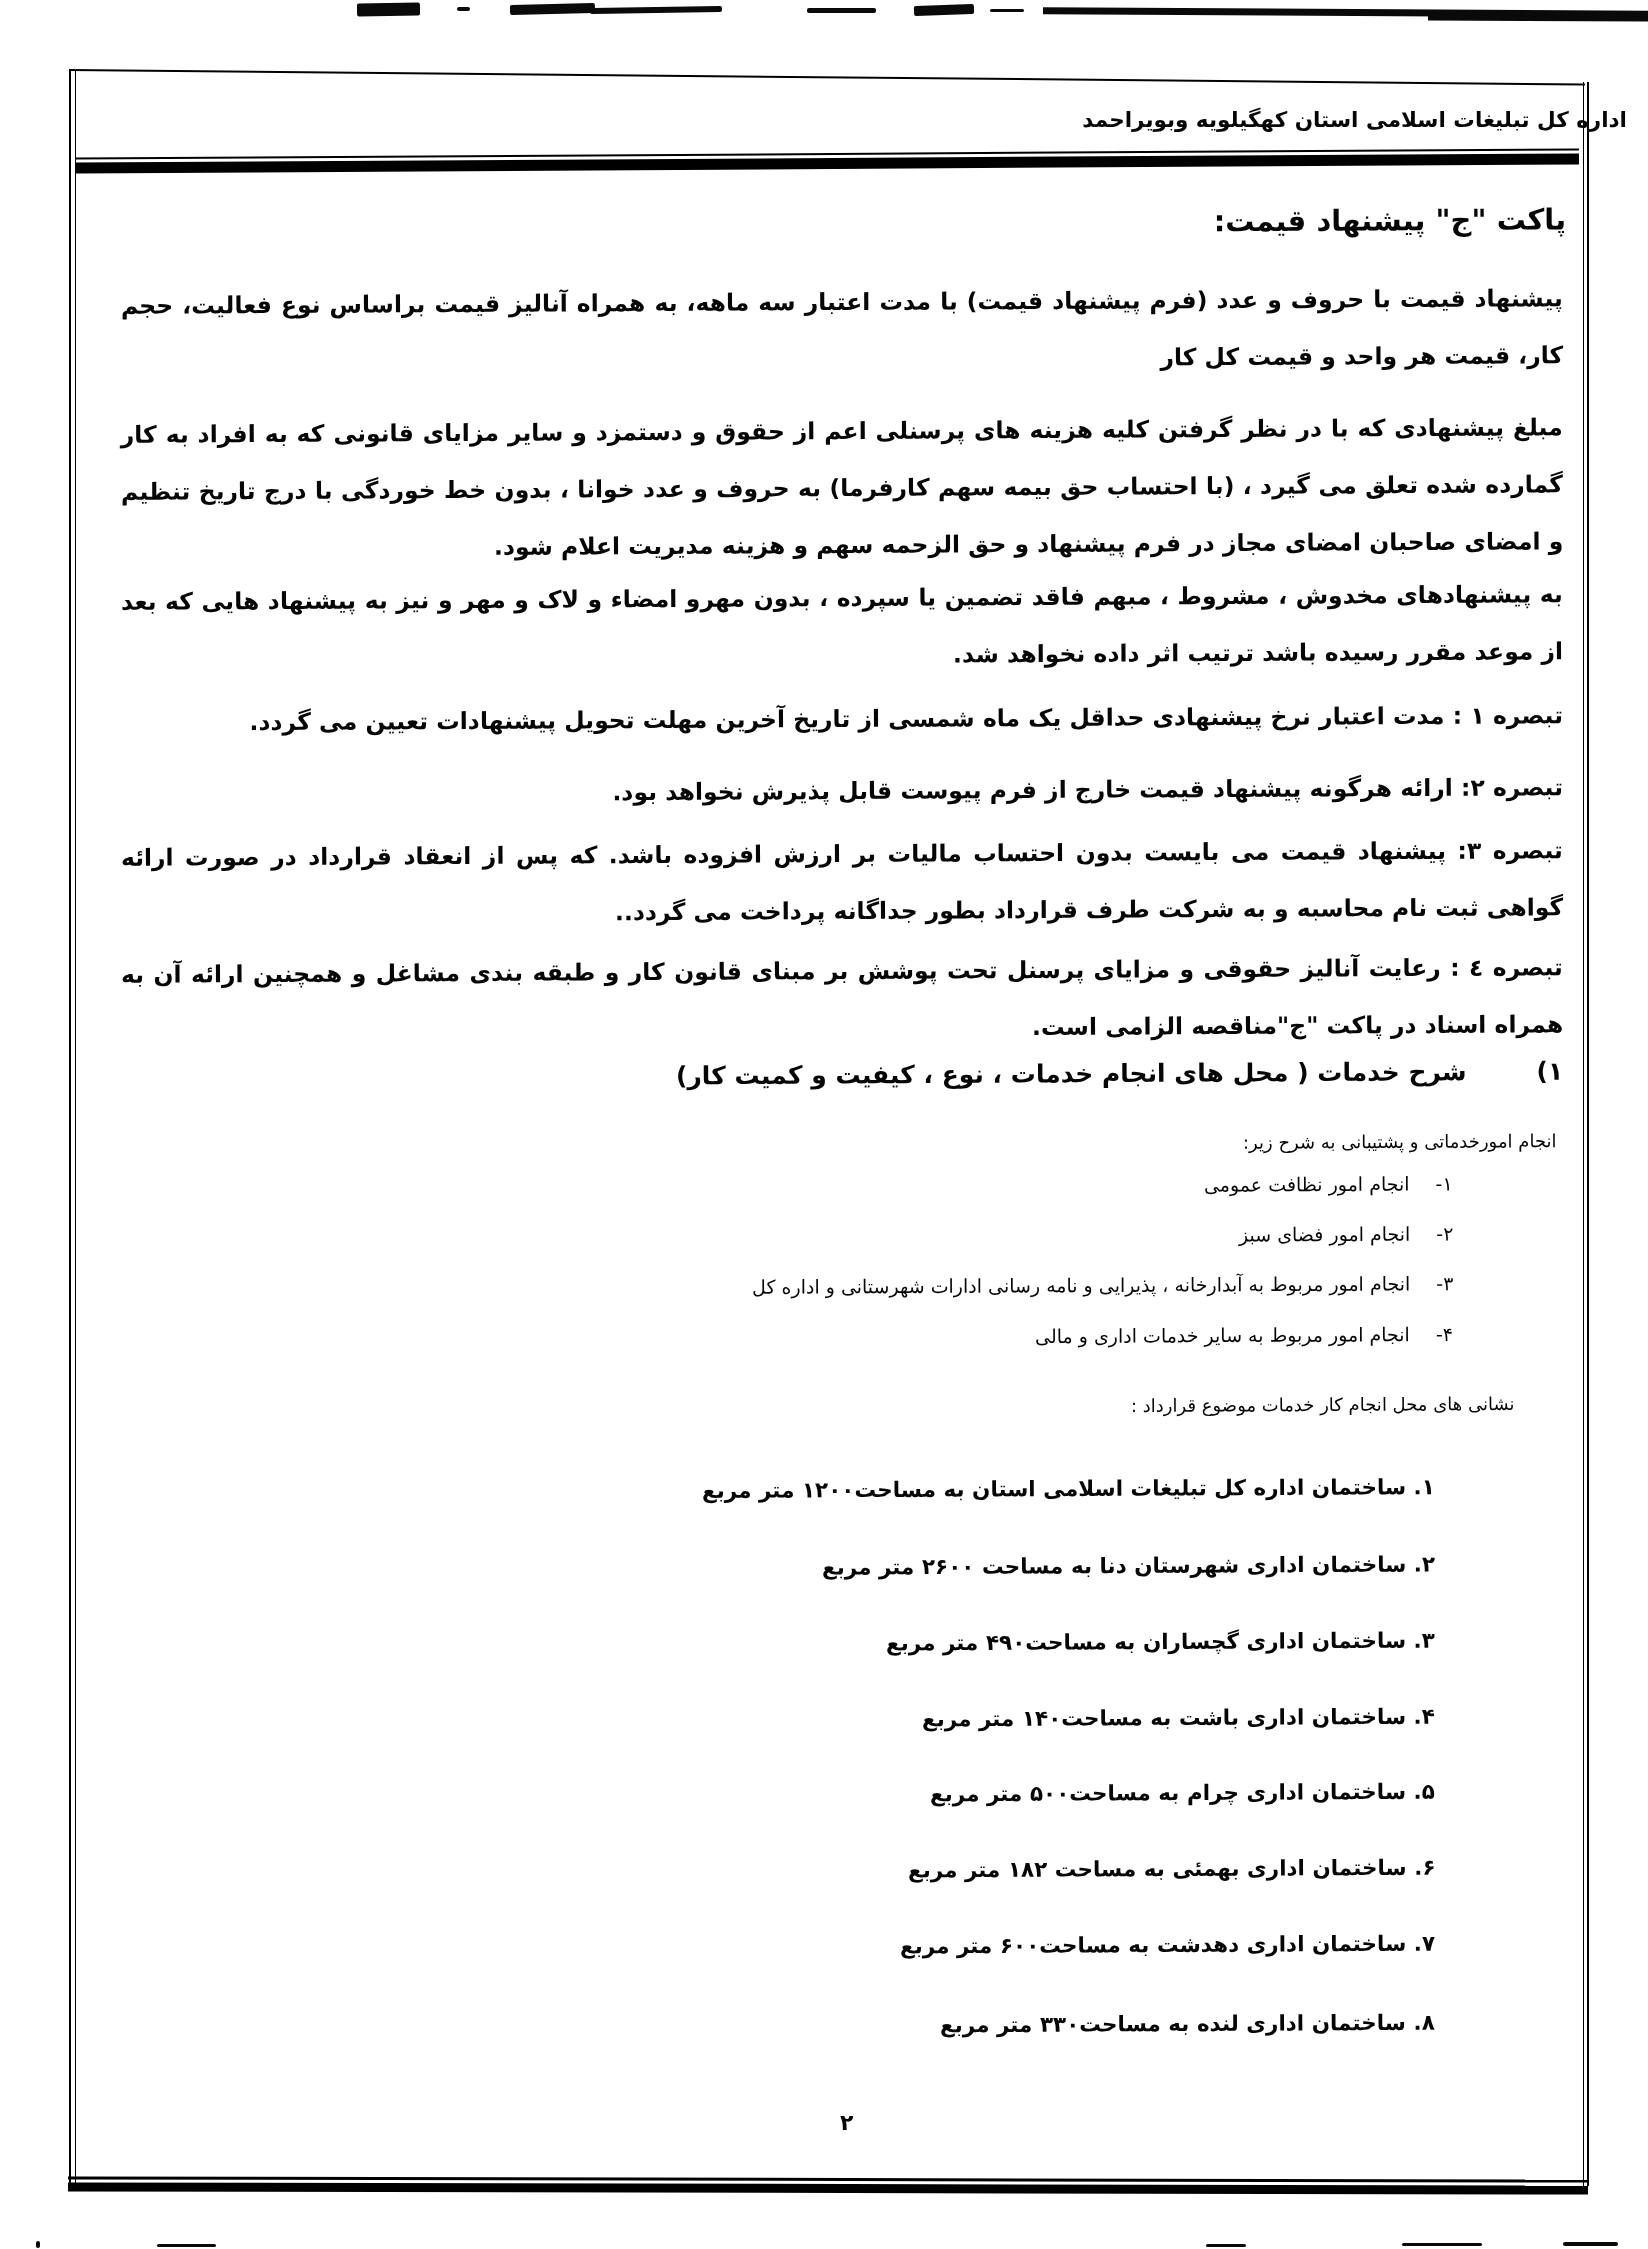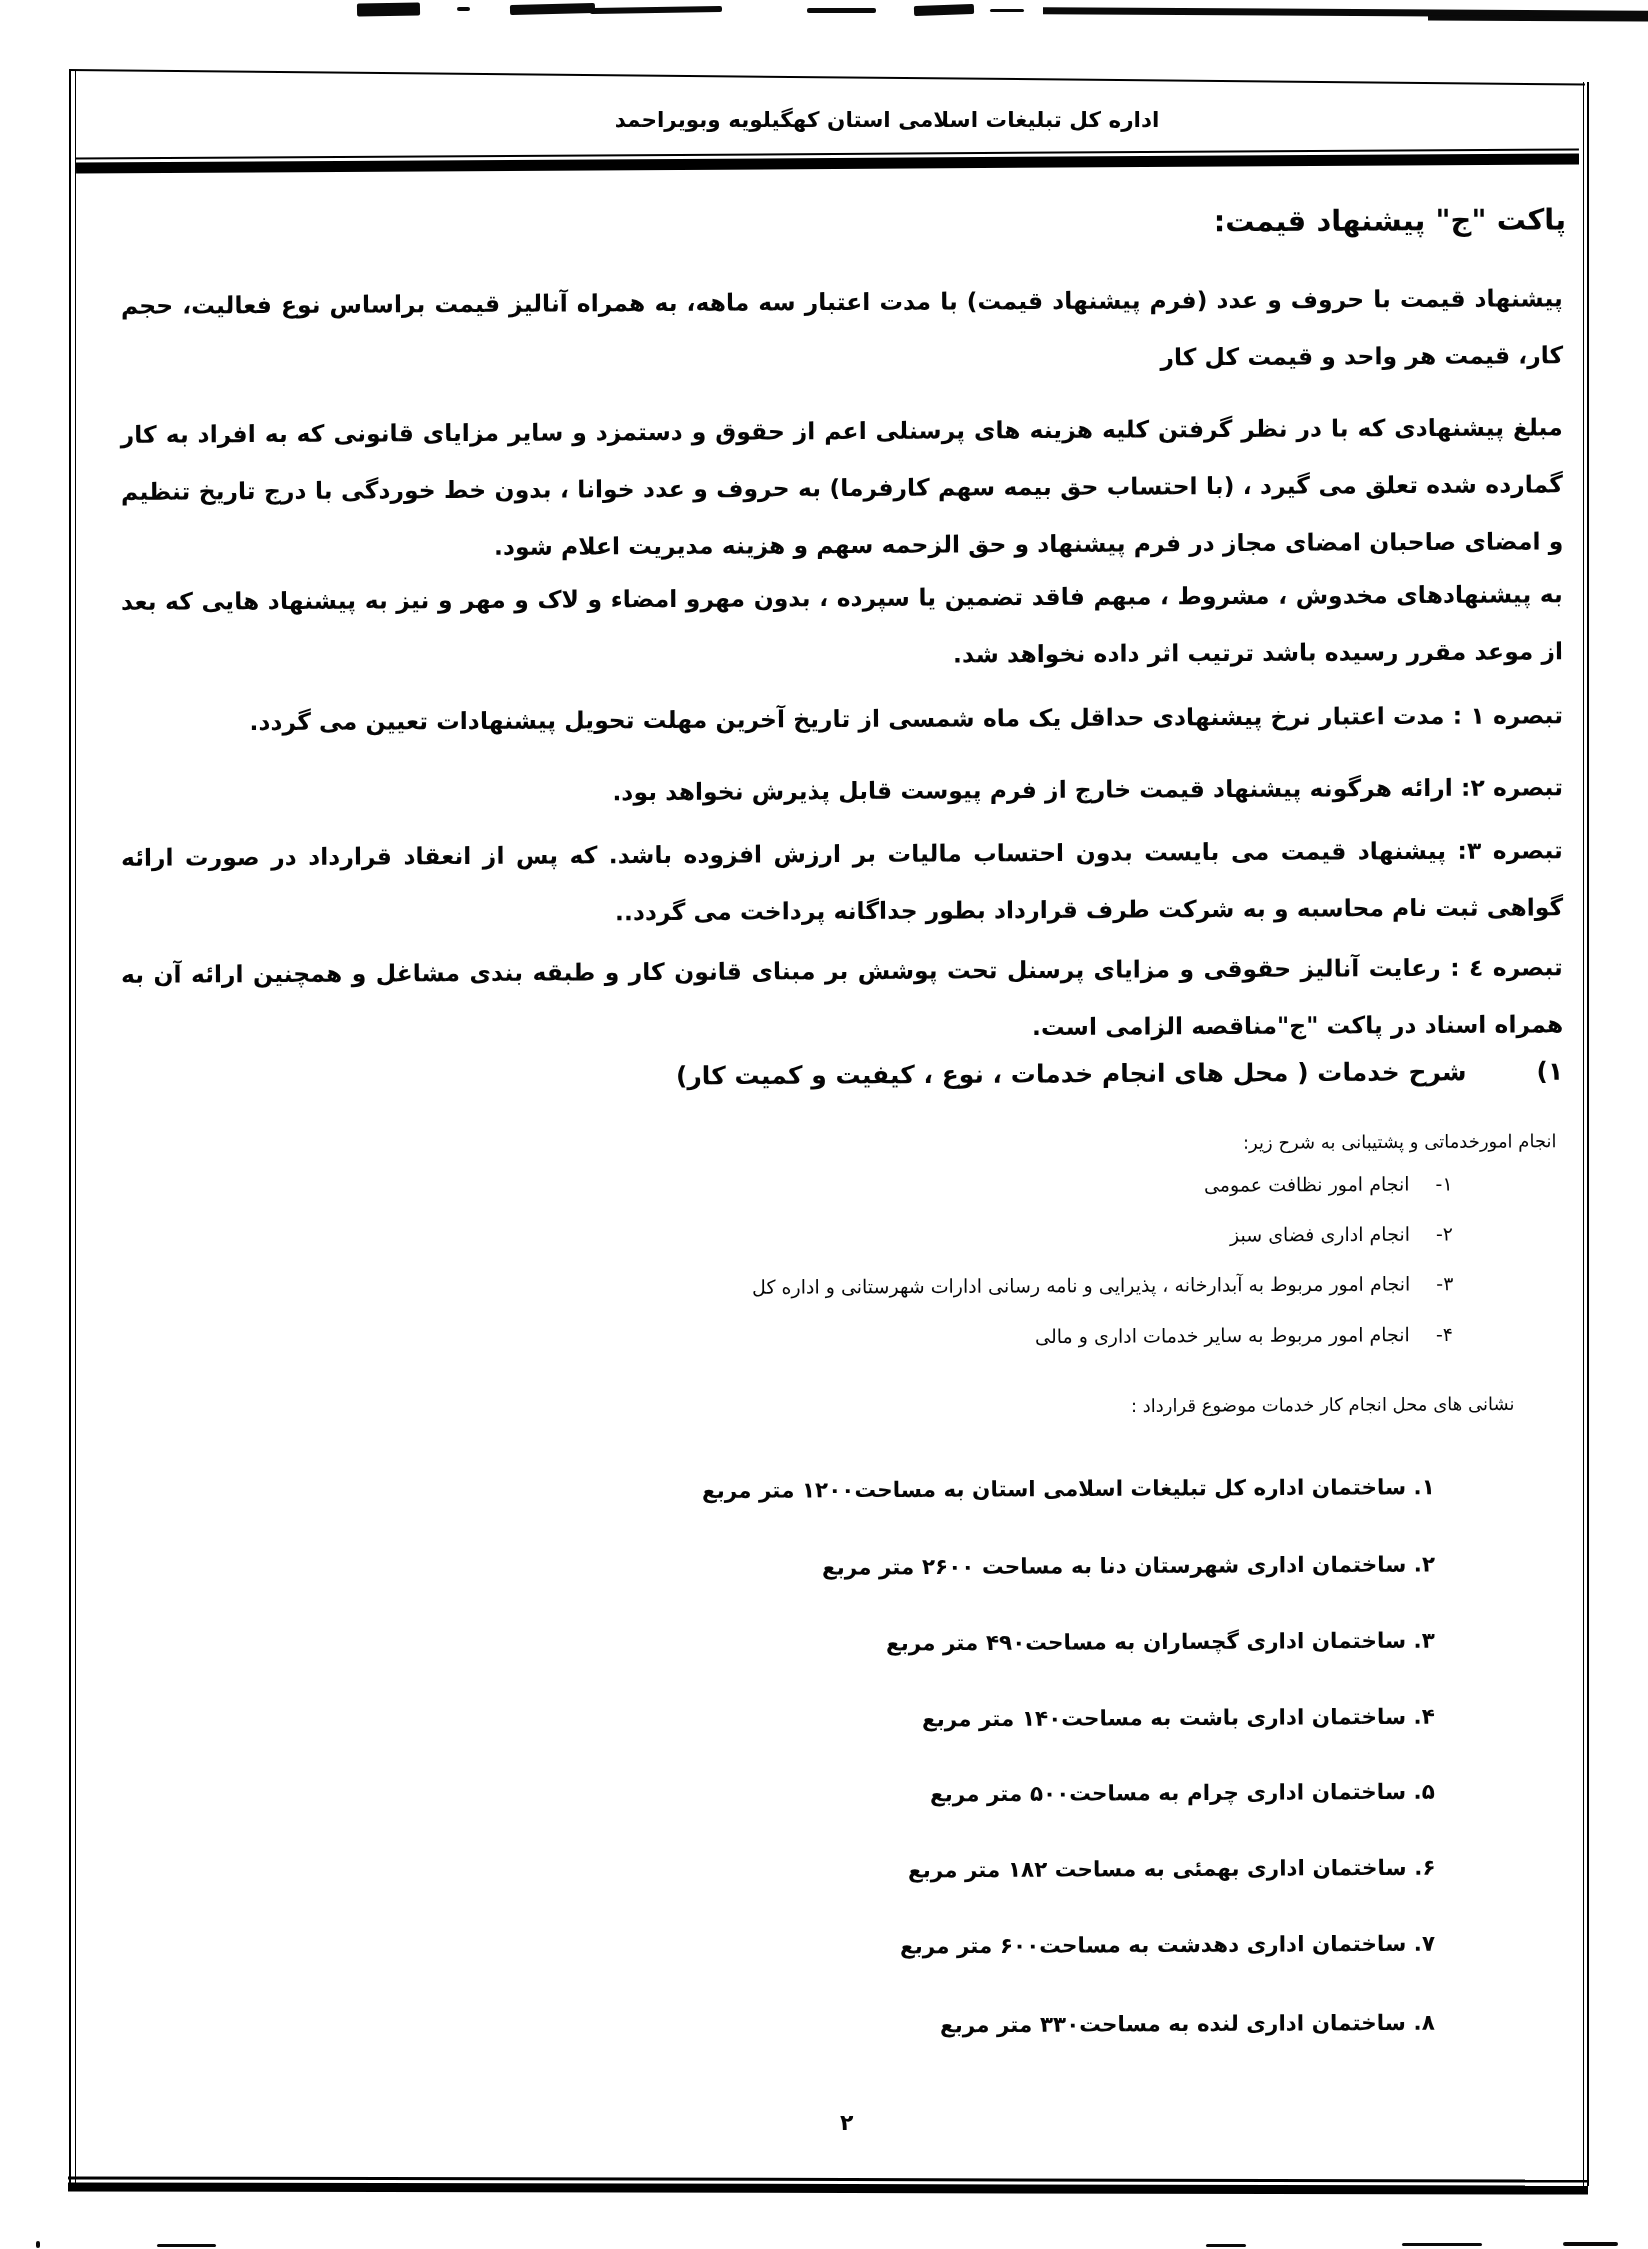--- a/index.html
+++ b/index.html
@@ -18,21 +18,21 @@
     border-left:1.3px solid #000;border-right:2px solid #000;}
   .frame-bottom{position:absolute;left:68px;top:2178px;width:1520px;transform:rotate(0.12deg);}
   .frame-bottom .thin{height:2.6px;background:#000;}
   .frame-bottom .thick{height:8.5px;background:#000;margin-top:3.9px;}
   .header-rule{position:absolute;left:76px;top:153px;width:1503px;transform:rotate(-0.35deg);}
   .header-rule .thin{height:2px;background:#000;}
   .header-rule .thick{height:11px;background:#000;margin-top:3.3px;}
   
   .rtl{direction:rtl;unicode-bidi:isolate;}
   .tilt{transform:rotate(-0.3deg);}
-  .org-header{position:absolute;top:107px;left:163px;width:1448px;text-align:center;
+  .org-header{position:absolute;top:107px;left:179px;width:1448px;
     font-size:21.5px;font-weight:700;}
   .doc-title{position:absolute;top:206px;right:83px;left:196px;text-align:right;
     font-size:29px;font-weight:700;}
   .par{position:absolute;left:121px;right:86px;font-size:23.5px;line-height:57px;
     font-weight:700;text-align:justify;text-align-last:right;}
   .p1{top:274px;}
   .p2{top:403px;}
   .p3{top:570px;}
   .n1{top:691px;}
   .n2{top:763px;}
@@ -101,21 +101,21 @@
   </div>
 
   <div class="svc-intro rtl tilt">انجام امورخدماتی و پشتیبانی به شرح زیر:</div>
 
   <div class="svc-item rtl tilt svc-1">
     <span>۱-</span>
     <span>انجام امور نظافت عمومی</span>
   </div>
   <div class="svc-item rtl tilt svc-2">
     <span>۲-</span>
-    <span>انجام اداری فضای سبز</span>
+    <span>انجام امور فضای سبز</span>
   </div>
   <div class="svc-item rtl tilt svc-3">
     <span>۳-</span>
     <span>انجام امور مربوط به آبدارخانه ، پذیرایی و نامه رسانی ادارات شهرستانی و اداره کل</span>
   </div>
   <div class="svc-item rtl tilt svc-4">
     <span>۴-</span>
     <span>انجام امور مربوط به سایر خدمات اداری و مالی</span>
   </div>
 

